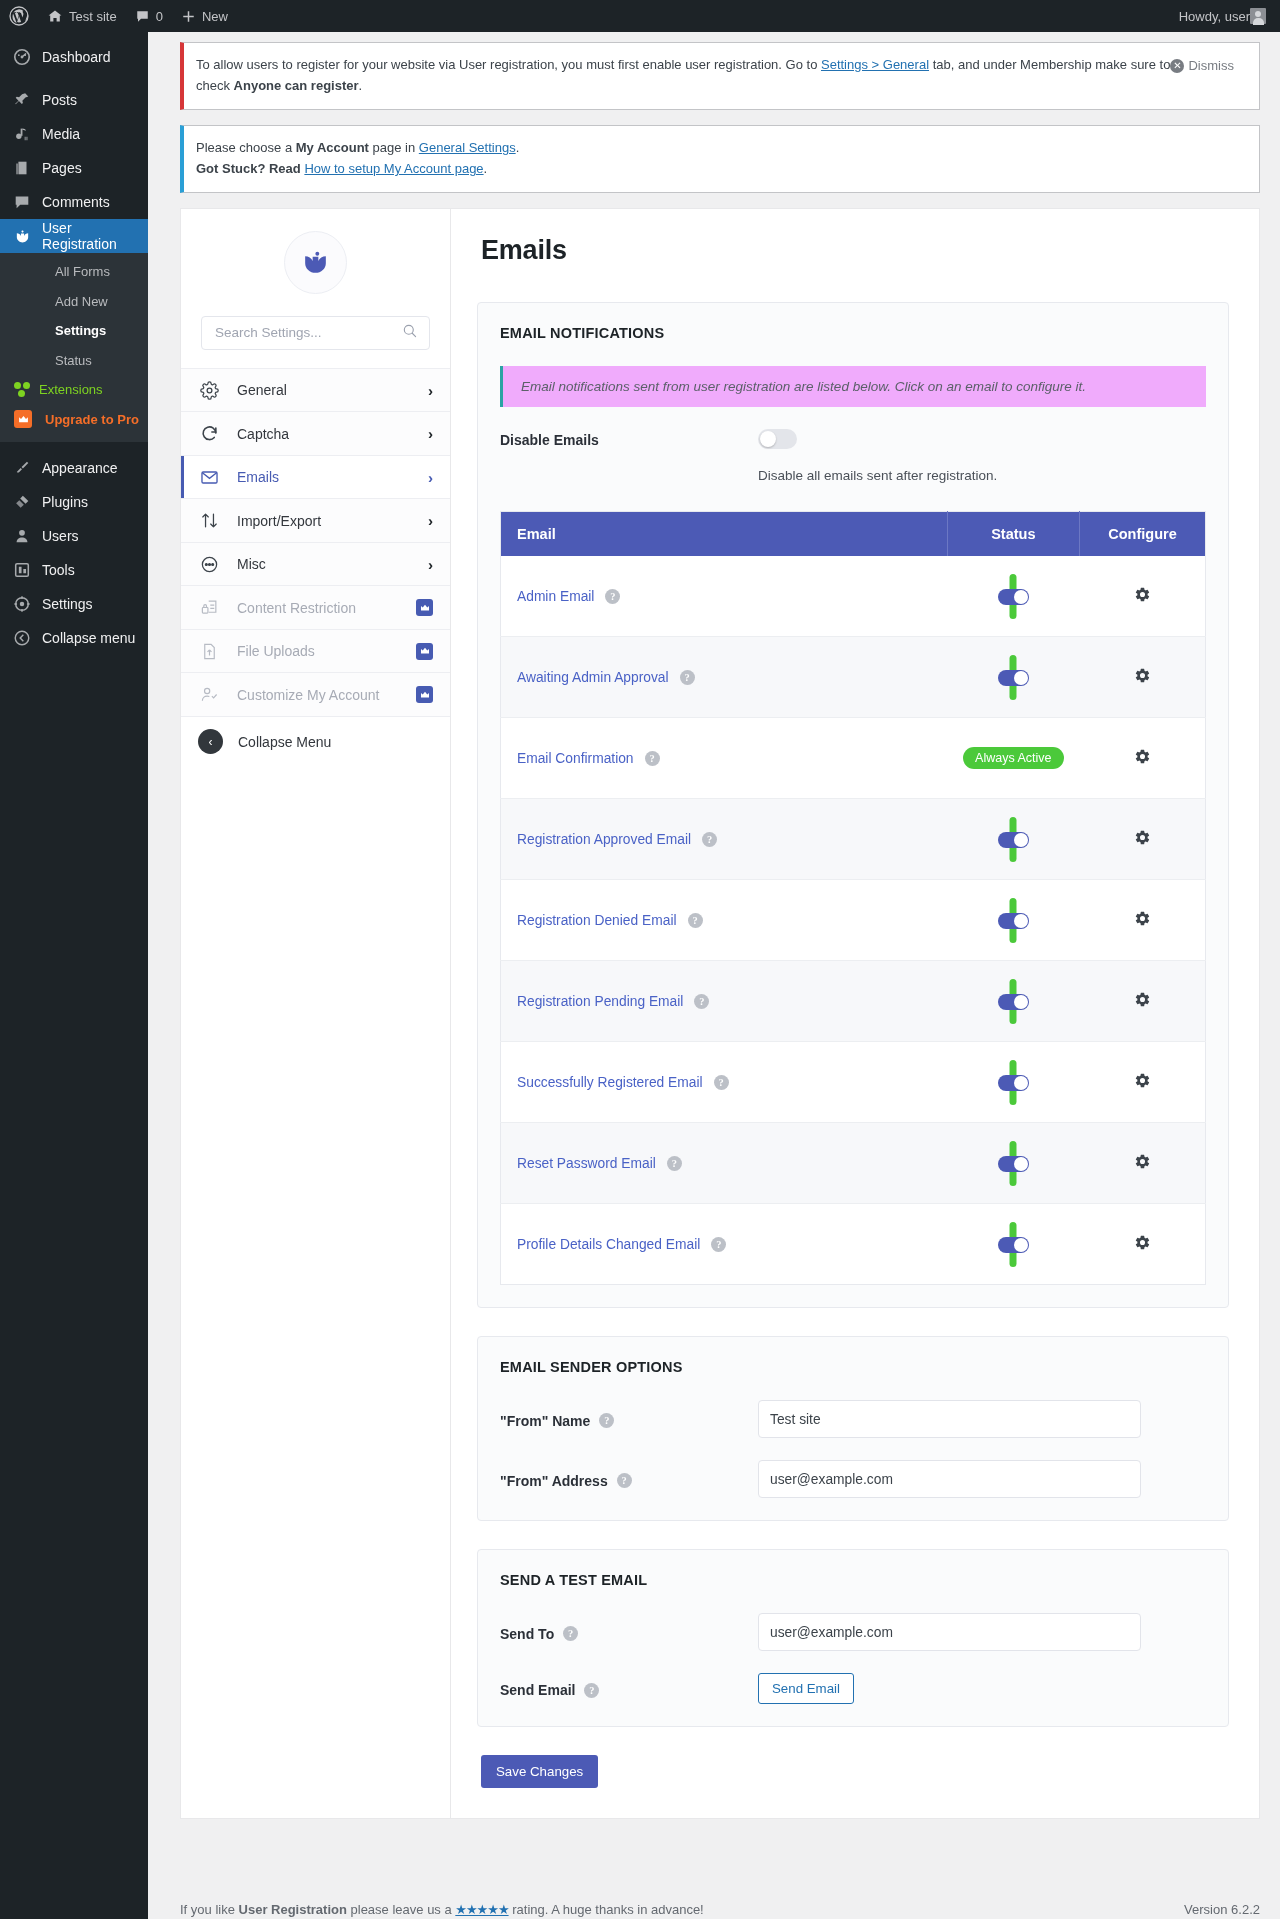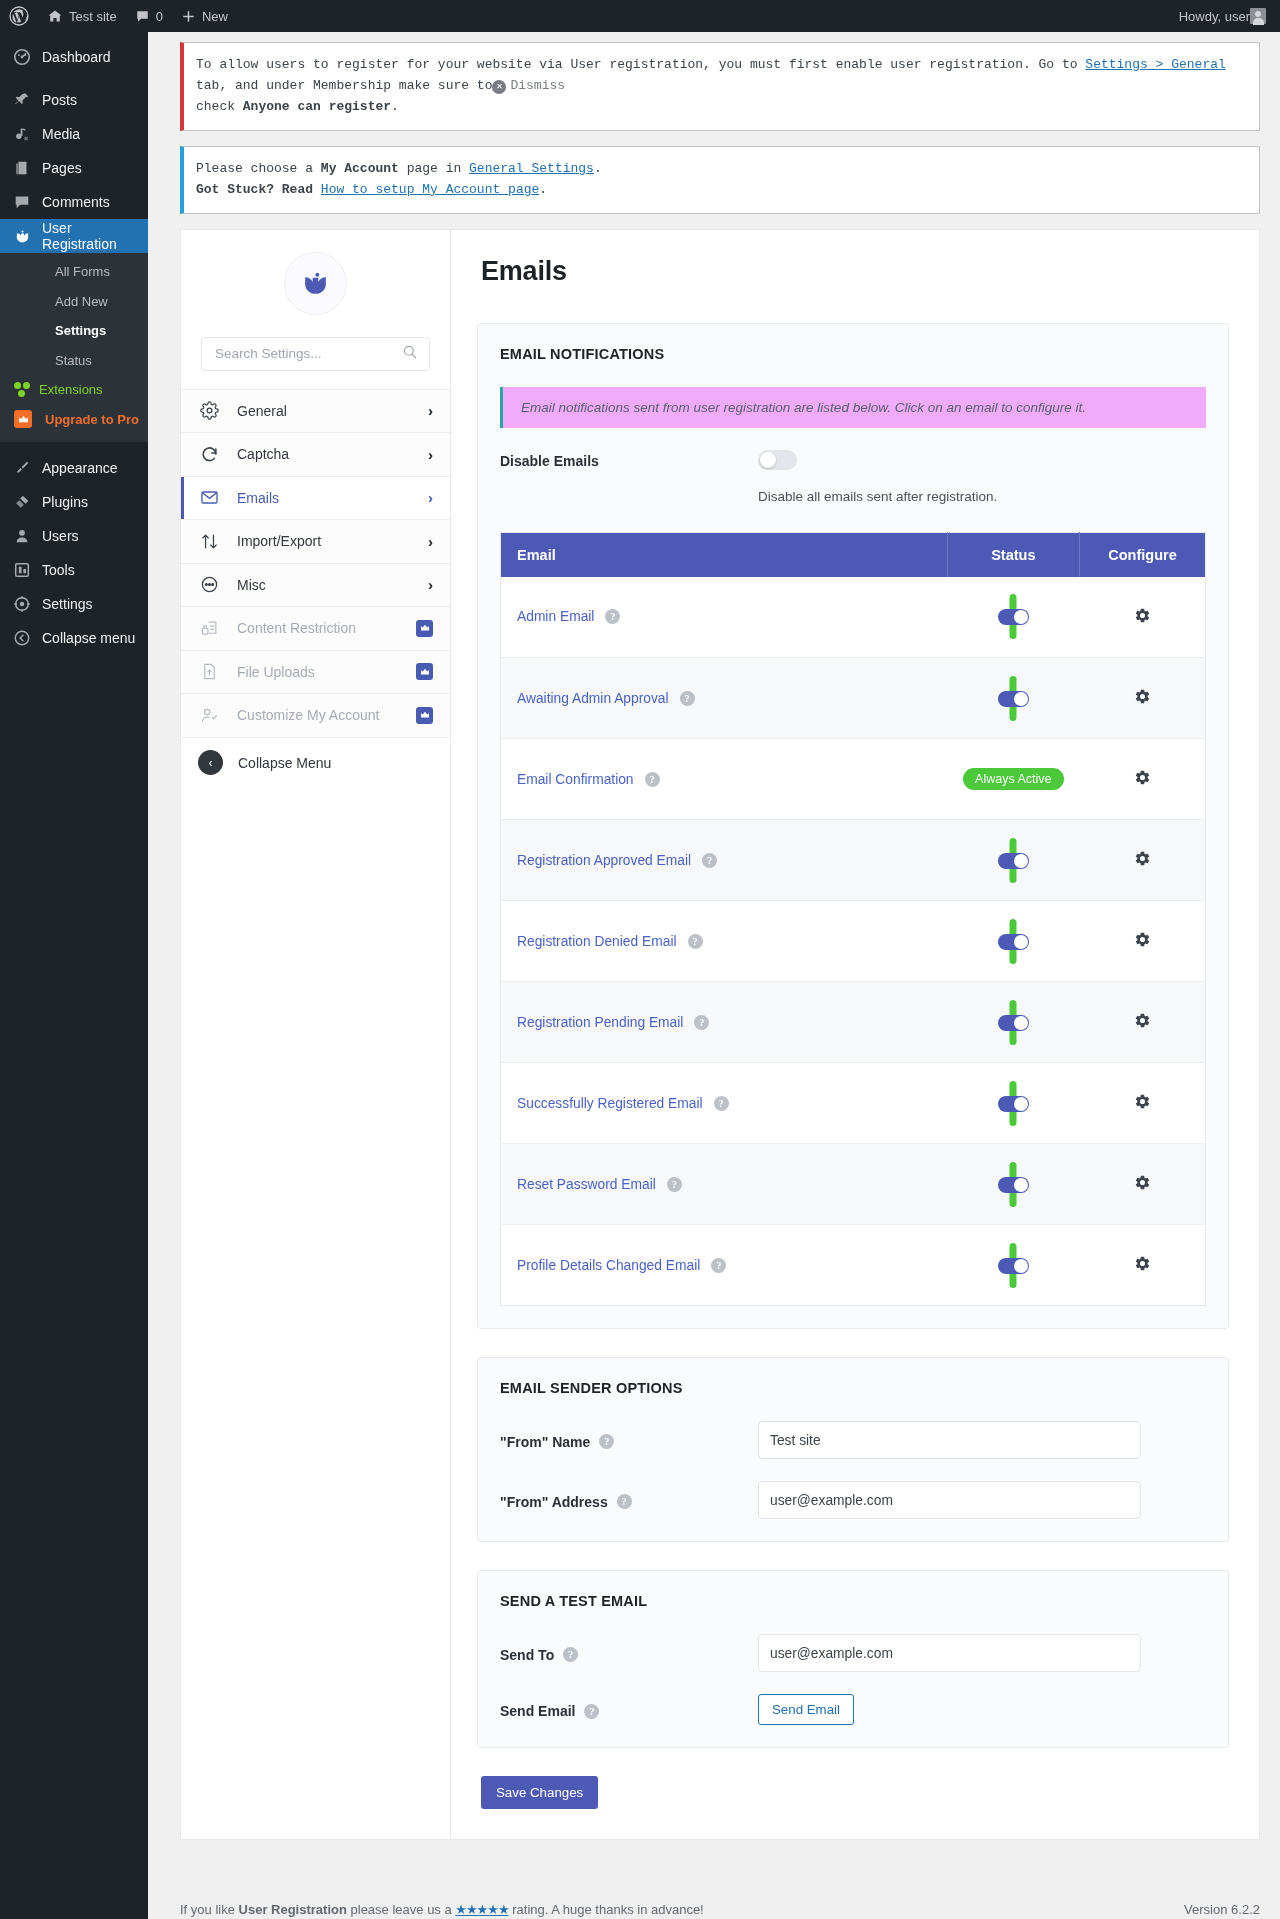--- a/index.html
+++ b/index.html
@@ -57,21 +57,21 @@
   .ext-dots i:nth-child(2){left:9px;top:1px;}
   .ext-dots i:nth-child(3){left:4px;top:9px;}
 
   
   #wpcontent { position:absolute; top:32px; left:160px; width:1120px; }
   .wrapinner { padding:10px 20px 0 20px; }
 
   
   .notice {
     background:#fff; border:1px solid #c3c4c7; border-left:4px solid #d63638;
-    padding:12px 12px; margin:0 0 15px 0; position:relative; line-height:1.6; font-size:13px;font-family:Liberation Mono, monospace;
+    padding:12px 12px; margin:0 0 15px 0; position:relative; line-height:1.6; font-size:13px;
   }
   .notice.info { border-left-color:#2a9fd6; }
   .notice a { color:#2271b1; }
   .notice a.plainlink { text-decoration:underline; }
   .dismiss {
     color:#787c82; cursor:pointer; display:inline-flex; align-items:center; gap:4px;
     font-size:13px; white-space:nowrap;
   }
   .dismiss .xc {
     width:14px;height:14px;border-radius:50%;background:#787c82;color:#fff;

